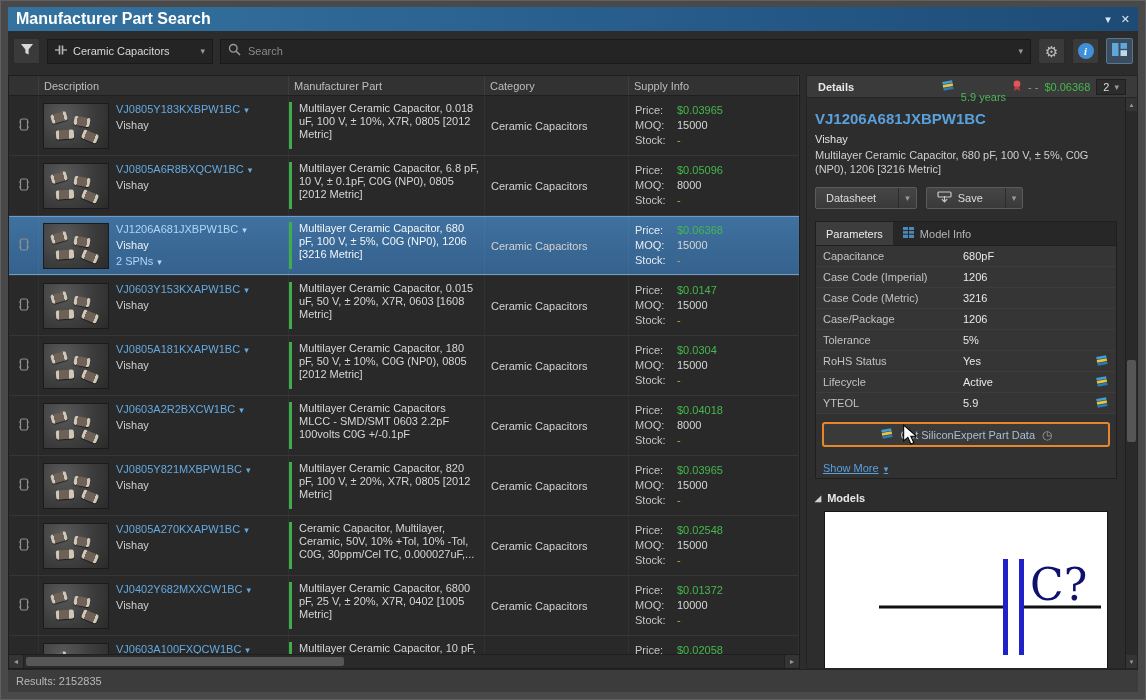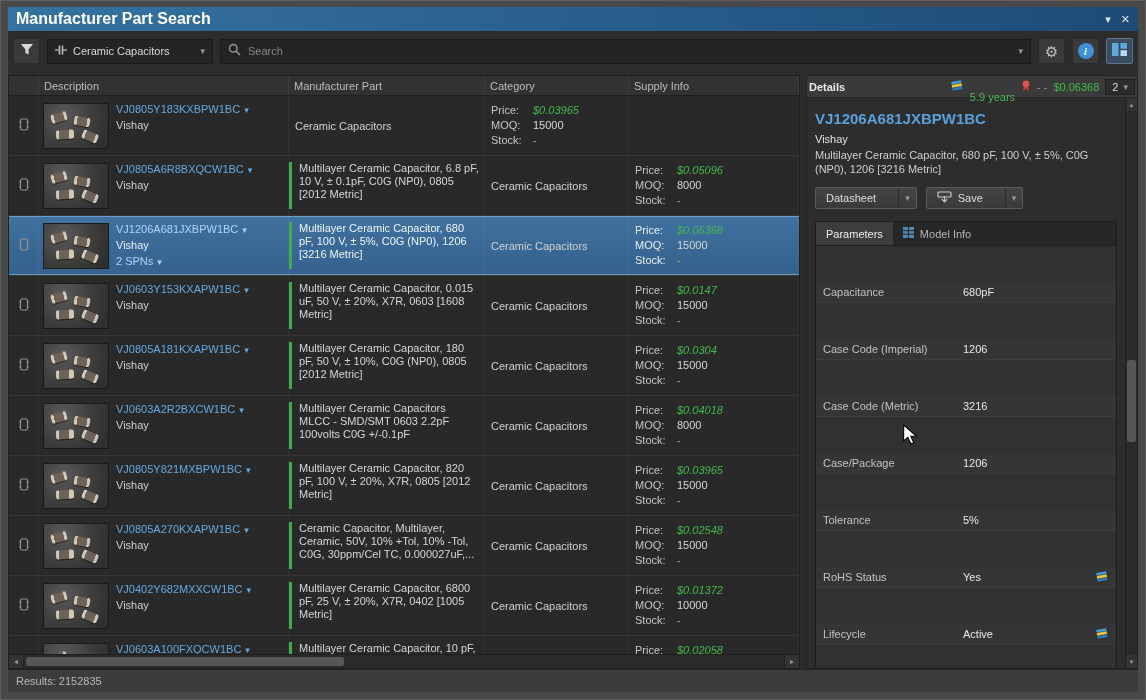--- a/index.html
+++ b/index.html
@@ -71,51 +71,51 @@
   .row.selected .mfr { color:#eaf2fa; }
   .spns { margin-top:4px; }
   .desc-cell { padding:6px 5px 6px 0; }
   .desc-inner { border-left:3px solid #3fae4a; padding-left:7px; line-height:13px; color:#d6d6d6; height:100%; }
   .row.selected .desc-inner { color:#f0f6fc; }
   .cat-cell { display:flex; align-items:center; padding:0 6px; }
   .supply-cell { padding:7px 6px; }
   .supply-line { display:flex; line-height:15px; white-space:nowrap; }
   .sl { width:42px; color:#c6c6c6; flex-shrink:0; }
   .row.selected .sl { color:#e6eef6; }
-  .sv.price { color:#44b84c;font-style:italic; }
+  .sv.price { color:#44b84c; }
   .sv.moq { color:#d6d6d6; }
   .sv.stock { color:#e09a3e; }
 
   
   .hscrollbar { position:absolute; left:0; right:0; bottom:0; height:14px; background:#2a2a2a; border-top:1px solid #1f1f1f; display:flex; }
   .hs-btn { width:15px; background:#343434; color:#9a9a9a; font-size:8px; display:flex; align-items:center; justify-content:center; cursor:pointer; border-right:1px solid #222; }
   .hs-btn.right { border-left:1px solid #222; border-right:none; }
   .hs-track { flex:1; position:relative; }
   .hs-thumb { position:absolute; left:2px; top:2px; height:9px; width:318px; background:#565656; border-radius:2px; cursor:grab; }
 
   
-  .details-header { height:22px; background:#3a3a3a; border-bottom:1px solid #252525; display:flex; align-items:center; gap:6px; padding:0 2px; }
+  .details-header { height:22px; background:#3a3a3a; border-bottom:1px solid #252525; display:flex; align-items:center; gap:6px; padding:0 11px; }
   .details-title { font-weight:bold; color:#e8e8e8; font-size:11px; margin-right:auto; }
   .yteol-text { color:#4cb860; font-size:11px;margin-top:20px; }
   .price-dashes { color:#9a9a9a; font-size:11px; }
   .price-green { color:#44b84c; font-size:11px; }
   .count-box { display:flex; align-items:center; gap:5px; background:#2c2c2c; border:1px solid #1f1f1f; padding:1px 6px; color:#ddd; font-size:11px; cursor:pointer; }
   .details-body { position:absolute; top:22px; left:0; right:12px; bottom:0; padding:8px 8px 0 8px; overflow:hidden; }
   .dp-part-title { color:#5aa0dc; font-size:15px; font-weight:bold; margin:4px 0 6px; }
   .dp-mfr { color:#e2e2e2; font-size:11px; }
   .dp-desc { color:#cfcfcf; font-size:11px; line-height:14px; margin-top:3px; width:290px; }
   .dp-buttons { display:flex; gap:9px; margin:11px 0 4px; }
   .split-btn { display:flex; align-items:stretch; background:linear-gradient(#454545,#3a3a3a); border:1px solid #5b5b5b; color:#ddd; font-size:11px; height:22px; cursor:pointer; border-radius:2px;gap:12px; }
   .split-main { display:flex; align-items:center; gap:6px; padding:0 10px; }
   .split-caret { display:flex; align-items:center; padding:0 6px; border-left:1px solid #2b2b2b; }
   .dp-tabs { display:flex; margin-top:12px; background:#272727; border:1px solid #1f1f1f; border-bottom:none; }
   .tab { padding:5px 10px; font-size:11px; color:#b5b5b5; display:flex; gap:6px; align-items:center; cursor:pointer; }
   .tab.active { background:#3d3d3d; color:#ededed; }
   .tab-content { background:#313131; border:1px solid #1f1f1f; padding-bottom:2px; }
-  .param-row { display:flex; align-items:center; height:21px; border-bottom:1px solid #3c3c3c; padding:0 7px; font-size:11px; background:#353535;margin-top:36px; }
+  .param-row { display:flex; align-items:center; height:21px; border-bottom:1px solid #3c3c3c; padding:0 7px; font-size:11px; background:#353535; }
   .p-label { width:140px; color:#c2c2c2; flex-shrink:0; }
   .p-value { color:#e8e8e8; }
   .p-icon { margin-left:auto; display:flex; }
   .se-button { margin:8px 6px 6px; height:25px; border:2px solid #e8872a; border-radius:3px; background:#3a3a3a;
     display:flex; align-items:center; justify-content:center; gap:7px; color:#a8bfd2; font-size:11px; cursor:pointer; }
   .clock-glyph { color:#9a9a9a; font-size:12px; }
   .show-more { color:#5aa0dc; font-size:11px; margin:9px 7px 2px; display:inline-flex; gap:5px; align-items:baseline;
     text-decoration:underline; cursor:pointer; }
   .show-more .caret { color:#5aa0dc; text-decoration:none; }
   .models-header { display:flex; align-items:center; gap:6px; margin:13px 0 7px; color:#e8e8e8; font-size:11px; font-weight:bold; }
@@ -222,20 +222,23 @@
                   <i class="chip c4"></i>
       </div>
       <div class="part-text">
         <div class="part-link">
           <span>VJ0805Y183KXBPW1BC</span>
           <span class="caret">▾</span>
         </div>
         <div class="mfr">Vishay</div>
 
       </div>
+    </div>
+    <div class="cell desc-cell">
+      <div class="desc-inner">Multilayer Ceramic Capacitor, 0.018 uF, 100 V, ± 10%, X7R, 0805 [2012 Metric]</div>
     </div>
     <div class="cell cat-cell">Ceramic Capacitors</div>
     <div class="cell supply-cell">
       <div class="supply-line">
         <span class="sl">Price:</span>
         <span class="sv price">$0.03965</span>
       </div>
       <div class="supply-line">
         <span class="sl">MOQ:</span>
         <span class="sv moq">15000</span>

